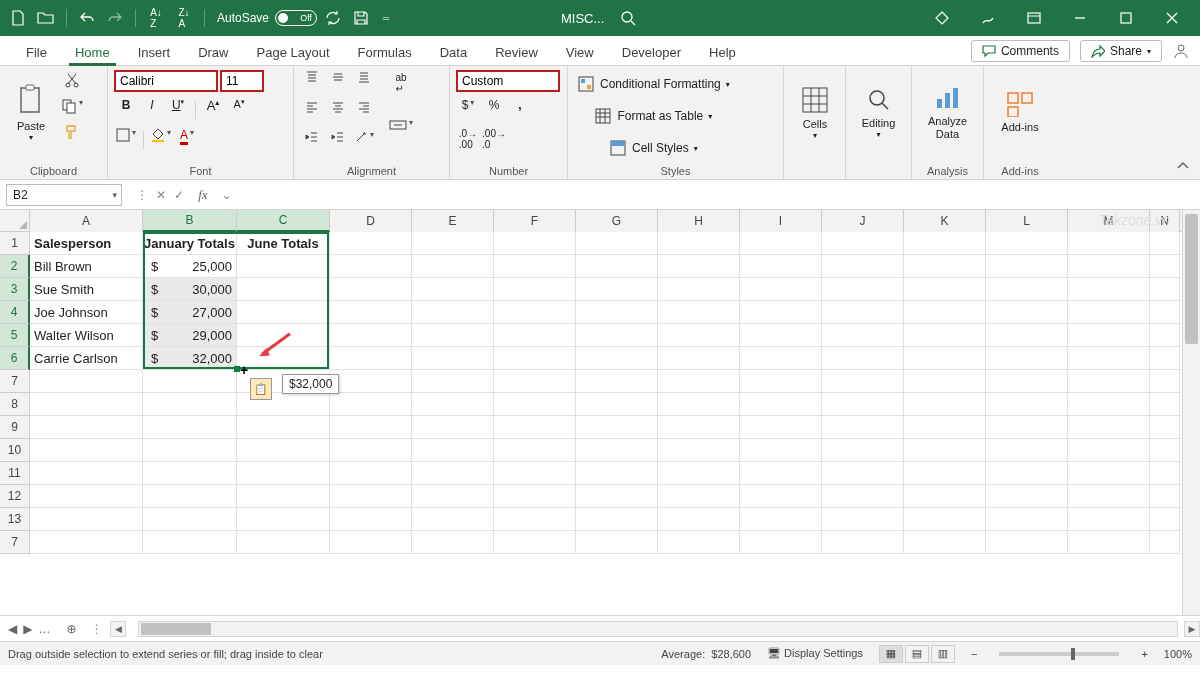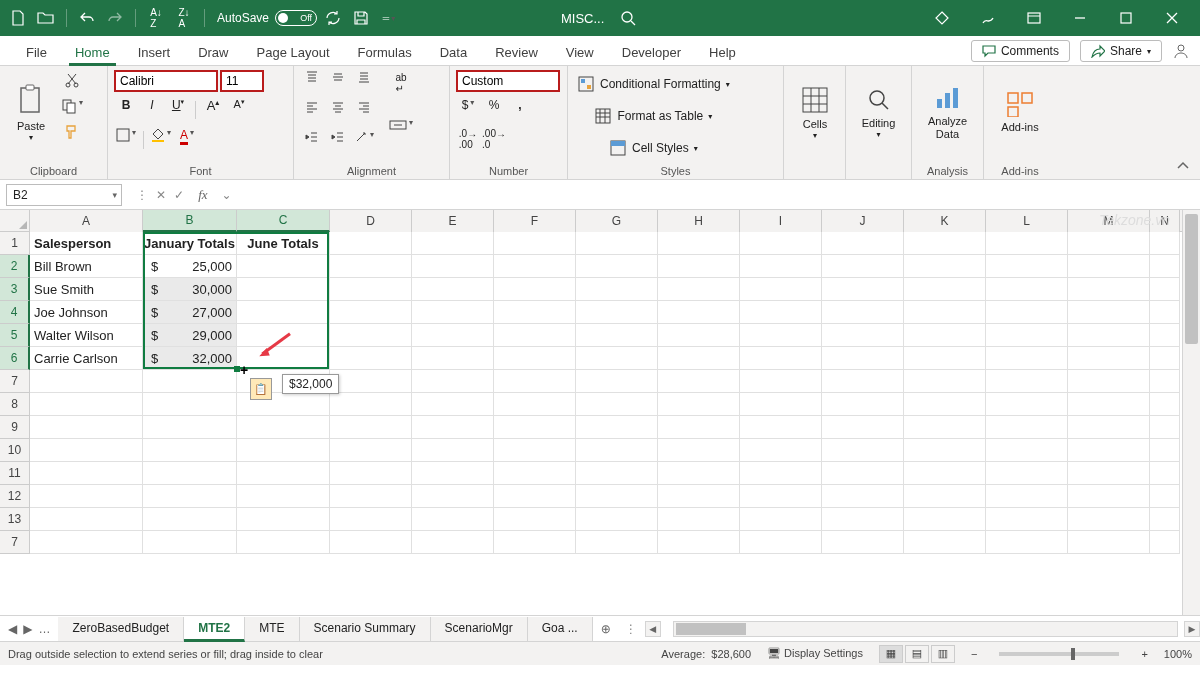--- a/index.html
+++ b/index.html
@@ -786,28 +786,20 @@
 
   <div style="position:absolute;top:2px;right:30px;color:#ddd;font-size:14px;font-style:italic;">Tekzone.vn</div>
 </div>
 
 <div class="sheet-tabs-row">
   <div class="sheet-nav">
     <span style="cursor:pointer;">◀</span>
     <span style="cursor:pointer;">▶</span>
     <span style="cursor:pointer;">…</span>
   </div>
-  <div id="sheet-tabs" style="display:flex;">
-      <div class="sheet-tab">ZeroBasedBudget</div>
-      <div class="sheet-tab active">MTE2</div>
-      <div class="sheet-tab">MTE</div>
-      <div class="sheet-tab">Scenario Summary</div>
-      <div class="sheet-tab">ScenarioMgr</div>
-      <div class="sheet-tab">Goa ...</div>
-    </div>
   <div class="sheet-add">⊕</div>
   <span style="color:#888;margin-left:6px;">⋮</span>
   <div class="hscroll-btn" style="margin-left:8px;">◀</div>
   <div class="hscroll-track">
       <div class="hscroll-thumb"></div>
     </div>
   <div class="hscroll-btn">▶</div>
 </div>
 
 <div class="status-bar">

